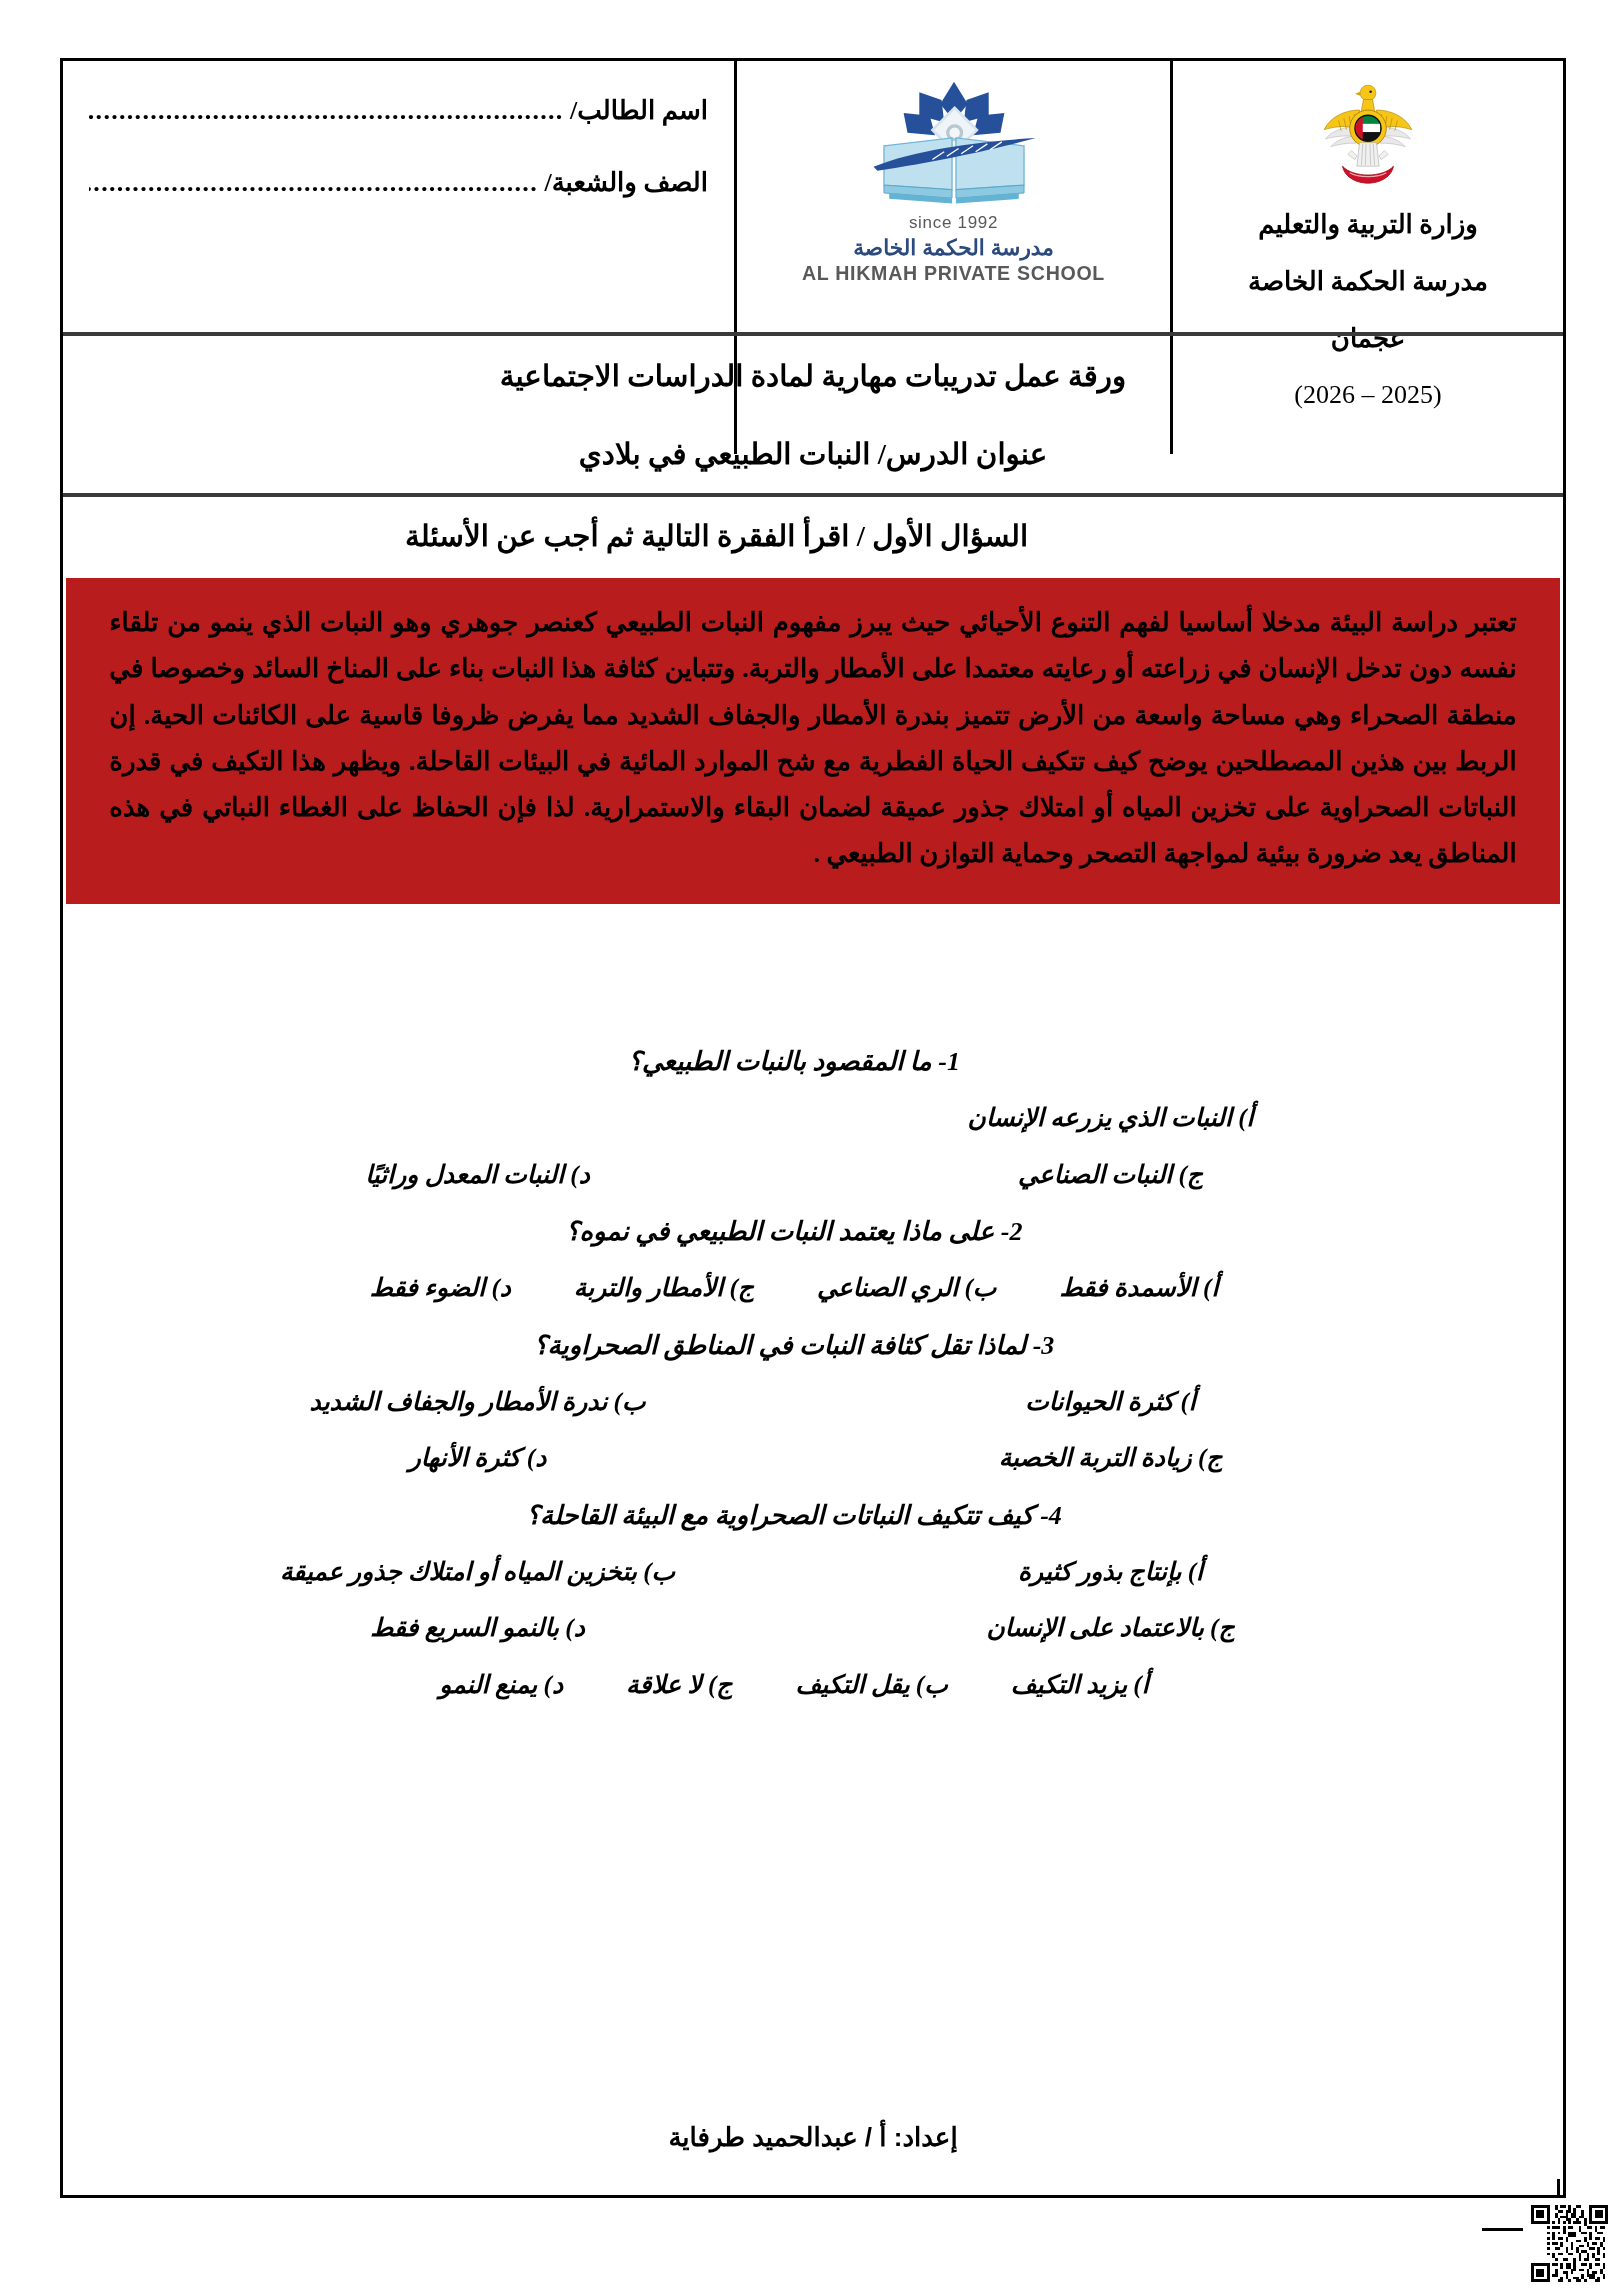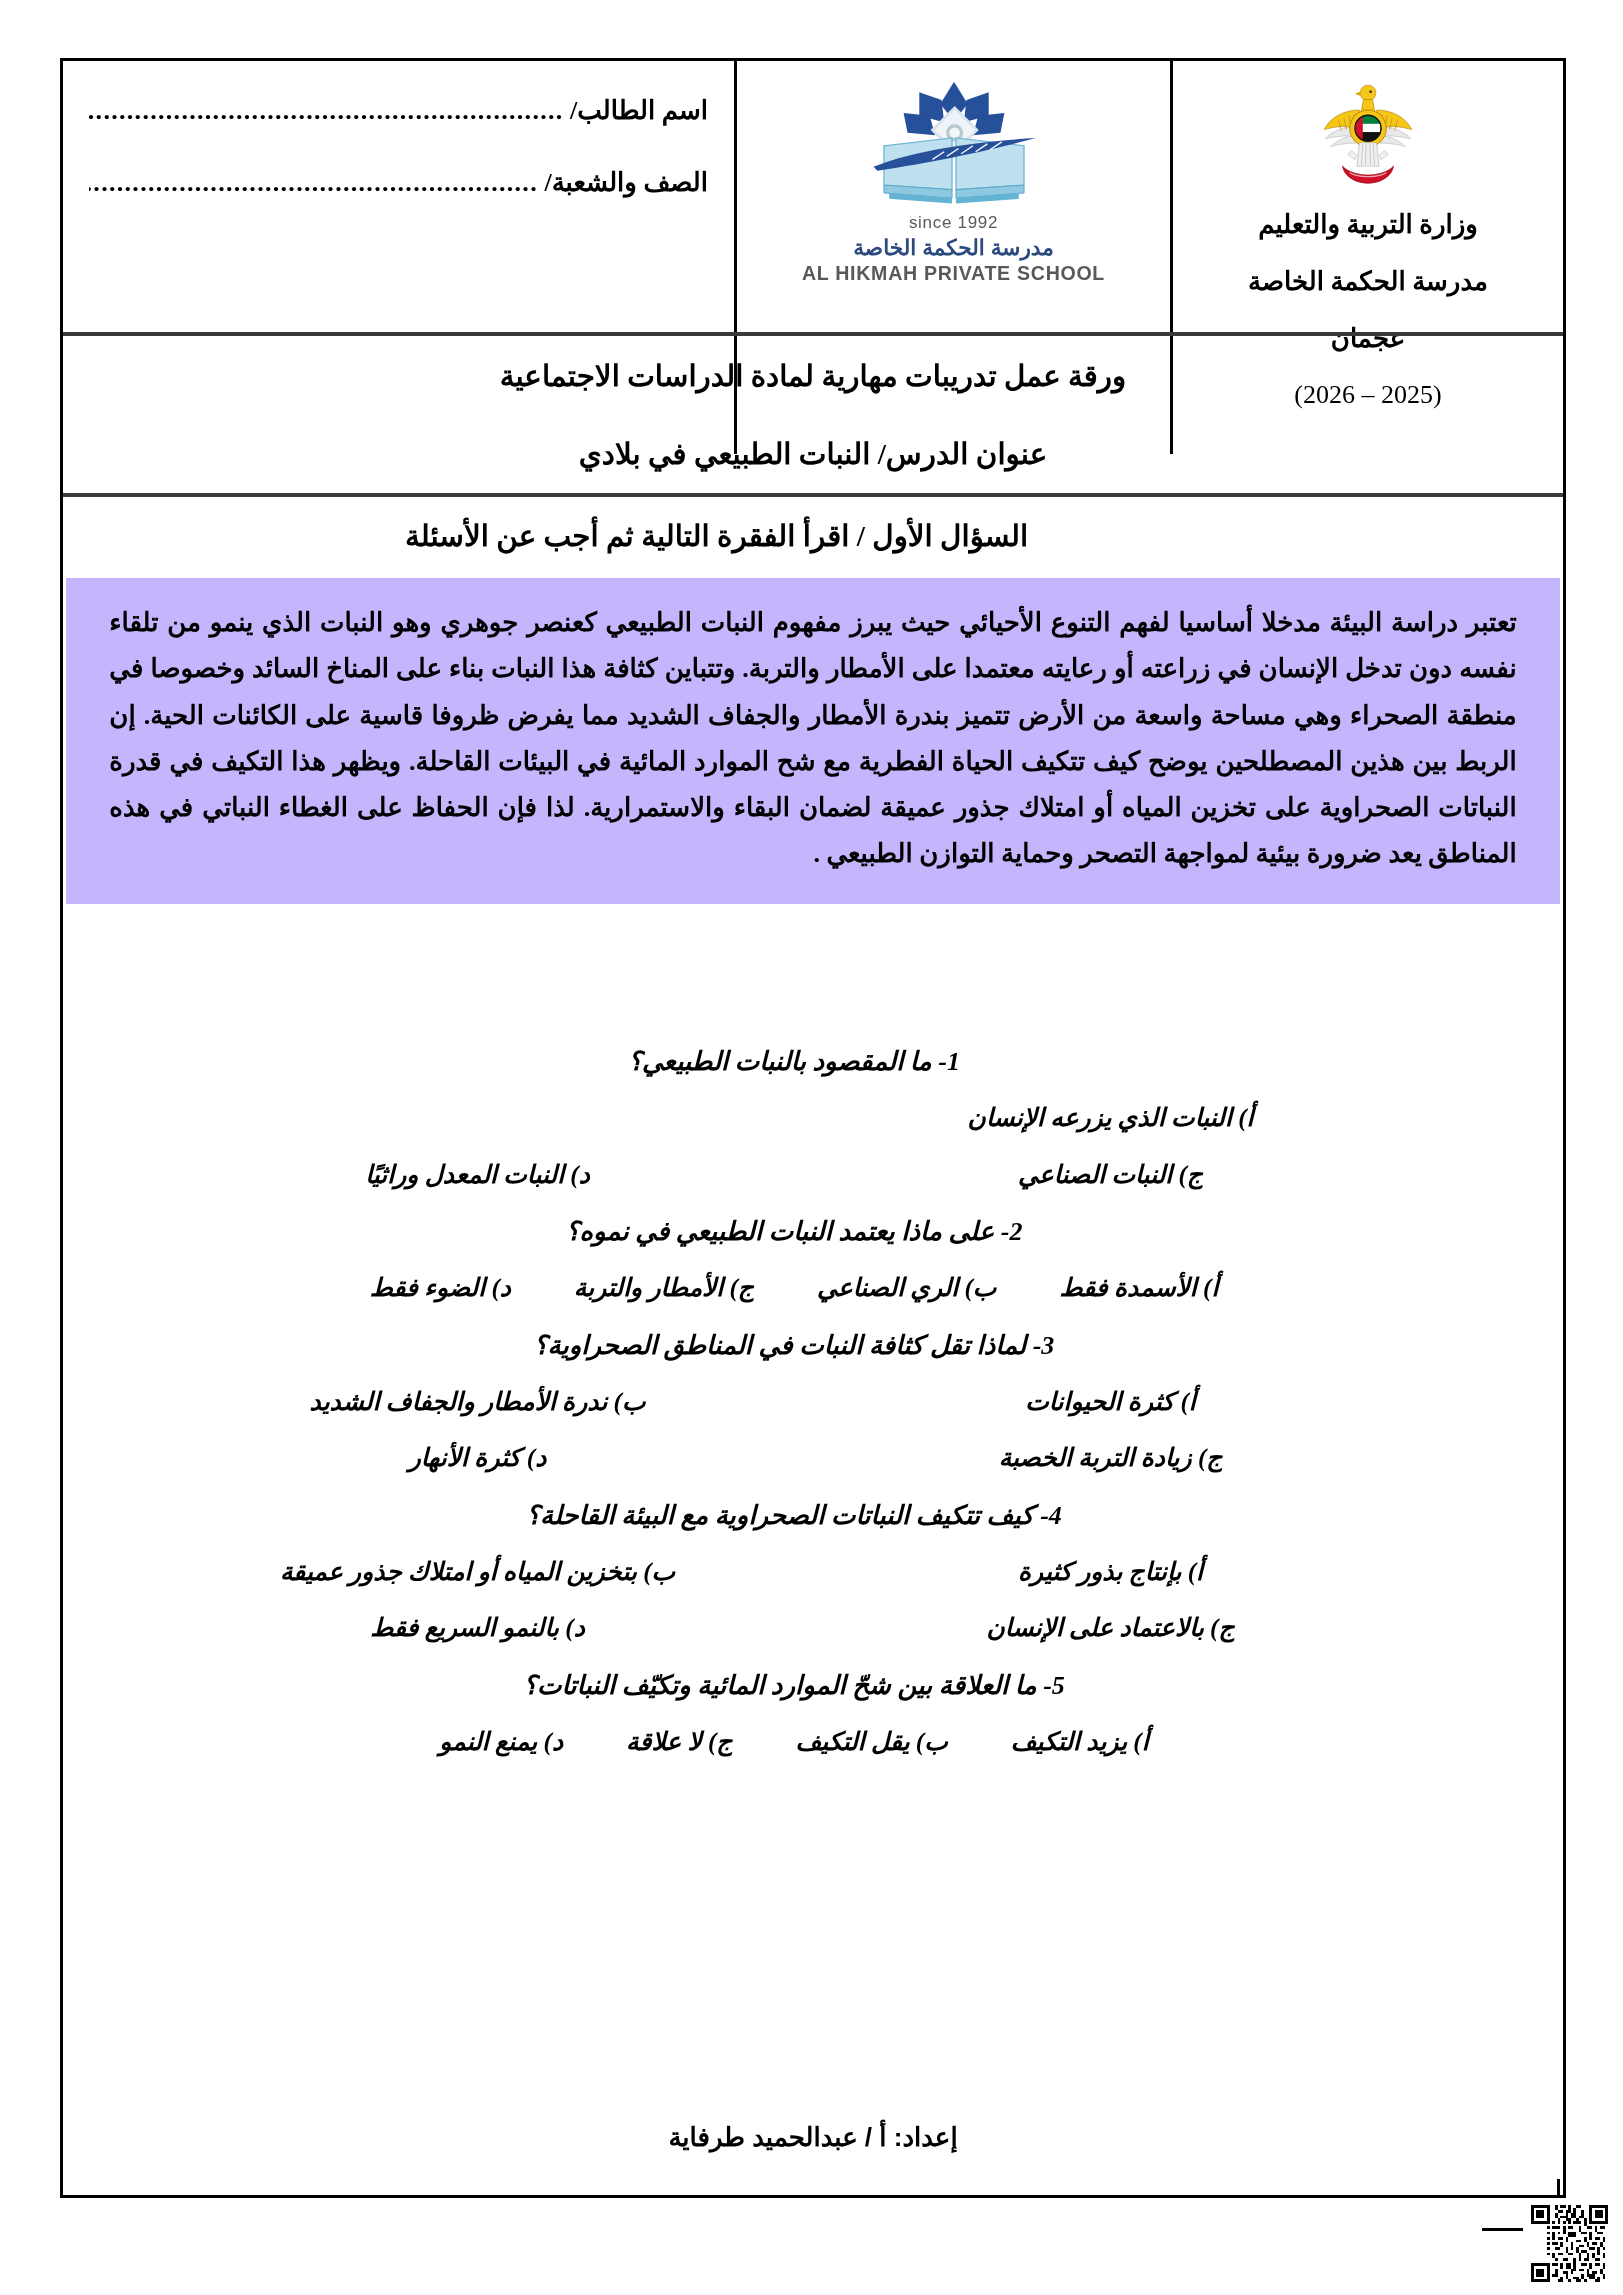--- a/index.html
+++ b/index.html
@@ -88,21 +88,21 @@
 
   
   .lead{
     position:absolute;right:281px;top:458px;width:877px;text-align:left;
     font-weight:bold;font-size:29.4px;
   }
 
   
   .passage{
     position:absolute;left:3.3px;right:3.3px;top:517px;
-    background:#c4b5fd;padding:22px 43px 26px 43px;box-sizing:border-box;
+    background:#b91c1c;padding:22px 43px 26px 43px;box-sizing:border-box;
     font-weight:bold;font-size:26px;line-height:1.78;text-align:justify;
   }
 
   
   .qzone{
     position:absolute;left:0;right:16px;top:968px;padding:0 120px 0 98px;
     box-sizing:border-box;
     font-style:italic;
   }
   .q{margin-bottom:2.6px;}
@@ -308,21 +308,20 @@
           <div>أ) بإنتاج بذور كثيرة</div>
           <div>ب) بتخزين المياه أو امتلاك جذور عميقة</div>
         </div>
         <div class="opt-row two">
           <div>ج) بالاعتماد على الإنسان</div>
           <div>د) بالنمو السريع فقط</div>
         </div>
       </div>
 
       <div class="q">
-        <div class="q-head">5- ما العلاقة بين شحّ الموارد المائية وتكيّف النباتات؟</div>
         <div class="opt-row four">
           <div>أ) يزيد التكيف</div>
           <div>ب) يقل التكيف</div>
           <div>ج) لا علاقة</div>
           <div>د) يمنع النمو</div>
         </div>
       </div>
 
     </div>
 

